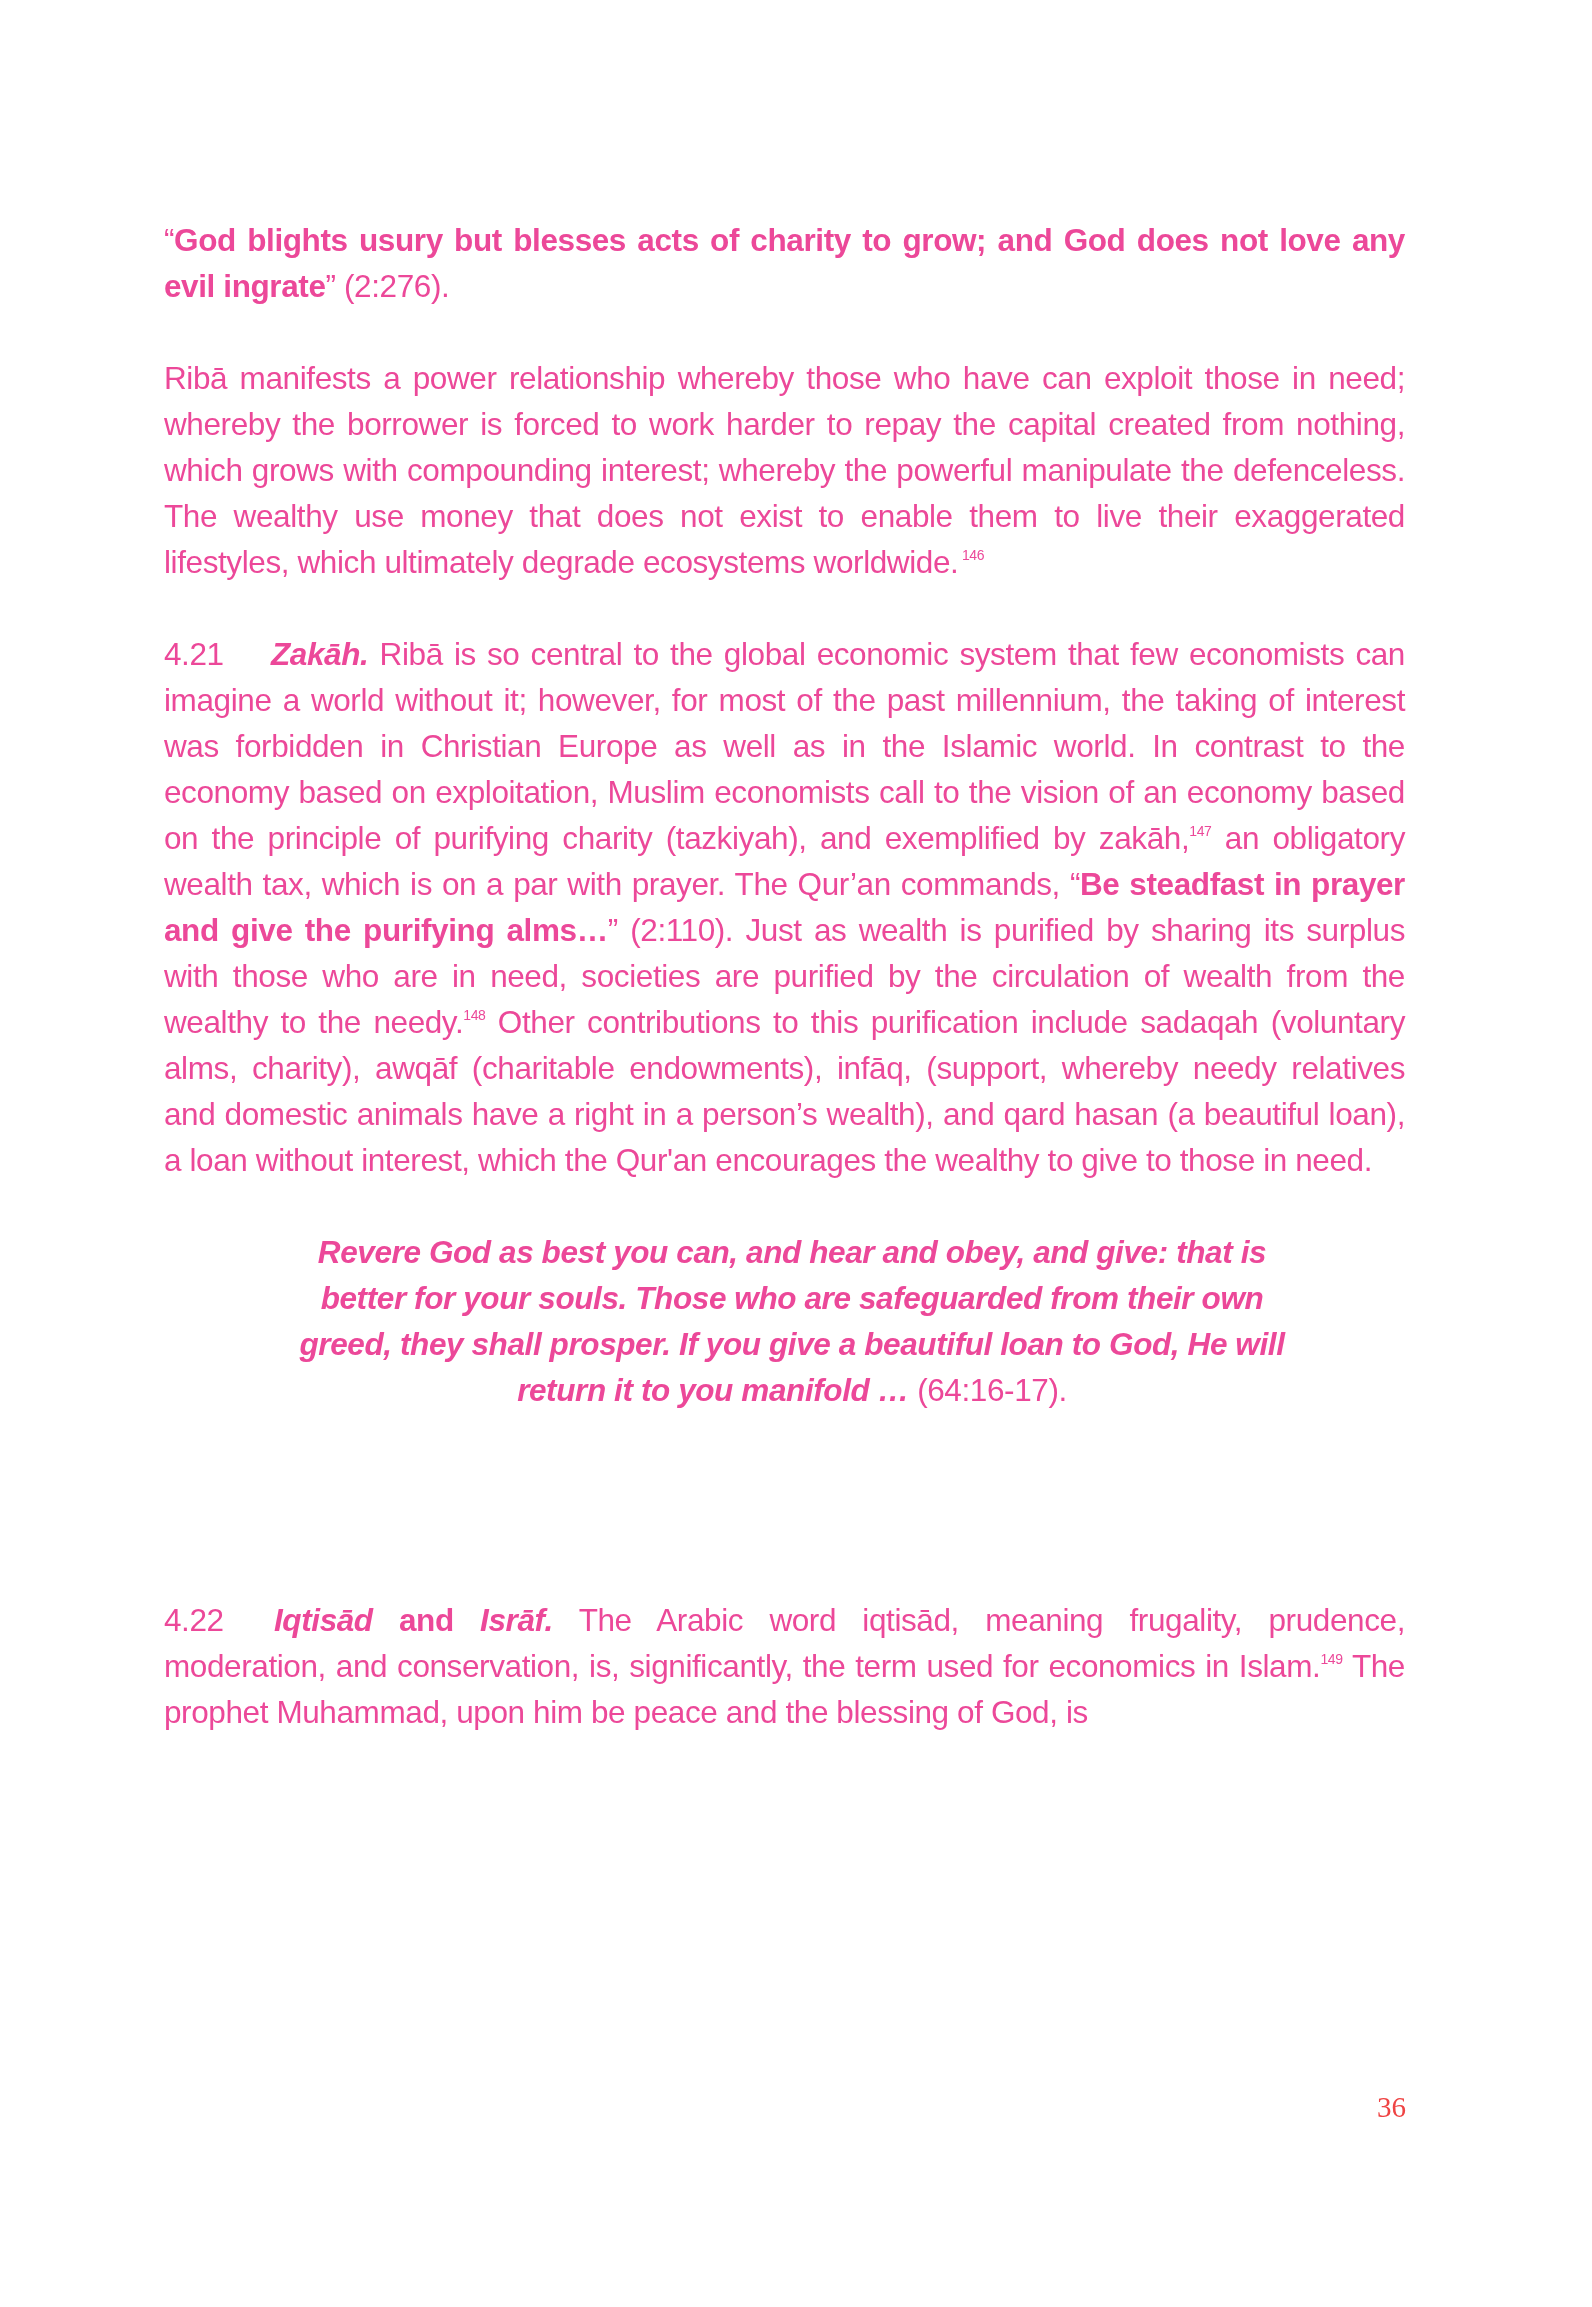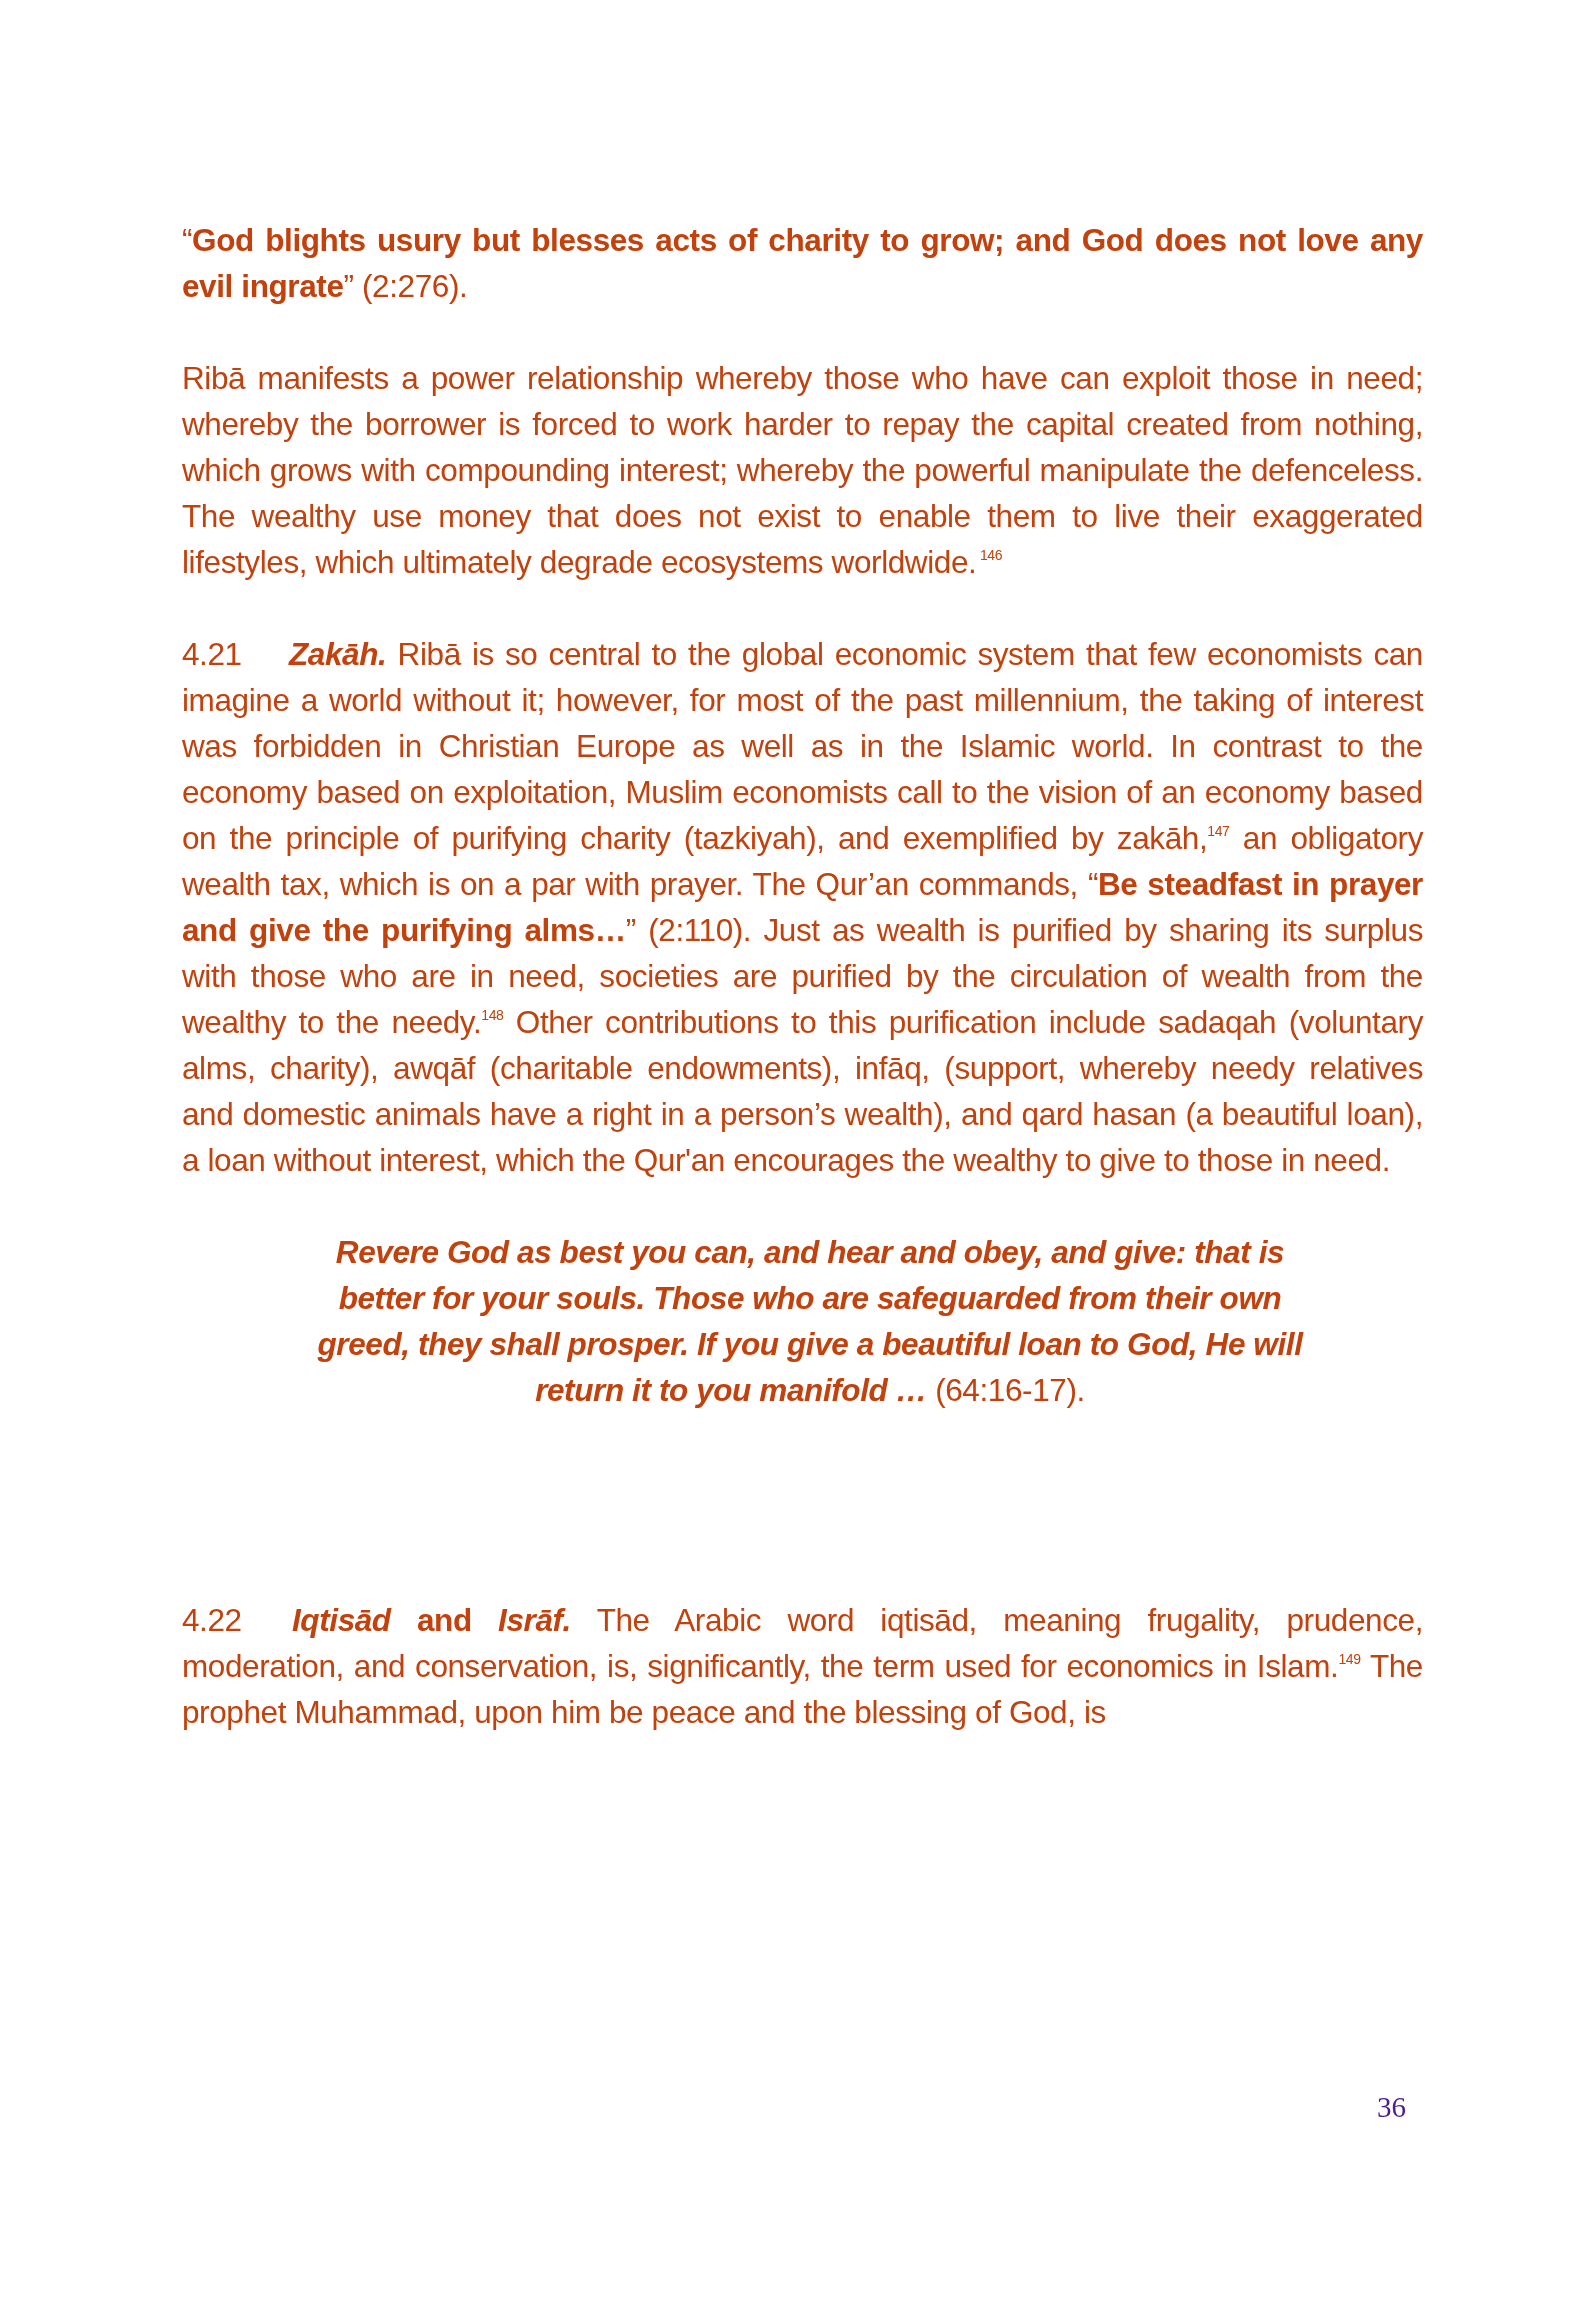--- a/index.html
+++ b/index.html
@@ -1,36 +1,36 @@
 <!DOCTYPE html>
 <html style="font-size:11.7px"><head>
 <meta charset="utf-8">
 <style>
   html, body { margin: 0; padding: 0; background: #ffffff; }
   body { width: 1593px; height: 2307px; position: relative; overflow: hidden; }
   .page {
-    position: absolute; left: 182px; top: 217px; width: 1241px;
+    position: absolute; left: 164px; top: 217px; width: 1241px;
     font-family: "Liberation Sans", "DejaVu Sans", sans-serif;
-    font-size: 31.5px; line-height: 46px; color: #c2410c;
+    font-size: 31.5px; line-height: 46px; color: #ec4899;
     letter-spacing: -0.4px;
   }
   p { margin: 0; }
   .just { text-align: justify; }
   .gap { height: 46px; }
   .b { font-weight: bold; }
   .i { }
   .bi { font-weight: bold; font-style: italic; }
   sup { font-size: 14px; line-height: 0; vertical-align: super; position: relative; top: -1.5px; }
   .num { display: inline-block; width: 107px; }
   .num2 { display: inline-block; width: 110px; }
   .blockquote { margin: 0 110px 0 125px; text-align: center; }
   .heading { font-weight: bold; }
   .page-number {
     position: absolute; left: 1377px; top: 2091px;
-    font-family: "Liberation Serif", "DejaVu Serif", serif; font-size: 29px; color: #4c1d95;
+    font-family: "Liberation Serif", "DejaVu Serif", serif; font-size: 29px; color: #ef4444;
   }
 </style>
 </head>
 <body>
 
 <div class="page">
 
   <p class="just"><span>“</span><span class="b">God blights usury but blesses acts of charity to grow; and God does not love any evil ingrate</span><span>”</span><span> (2:276).</span></p>
 
   <div class="gap"></div>

